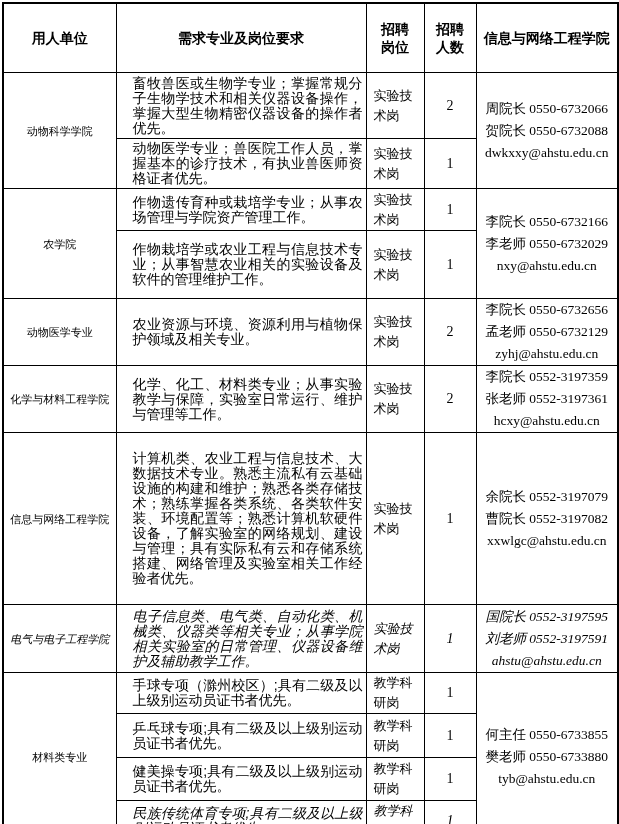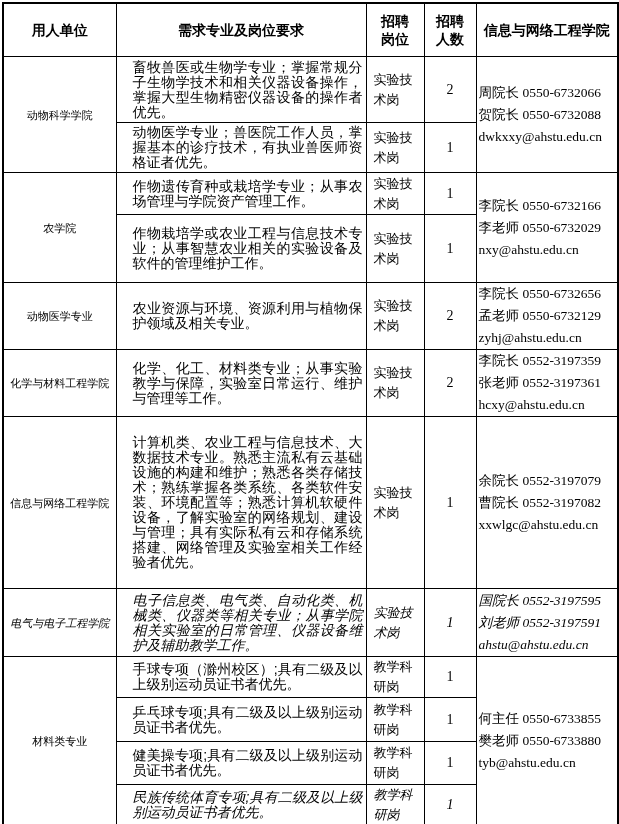--- a/index.html
+++ b/index.html
@@ -24,21 +24,21 @@
   }
   
   #recruit-table thead th {
     font-weight: bold;
     font-size: 14px;
     line-height: 18px;
     text-align: center;
     height: 38px;
   }
   .th-post  { padding: 0 14px; }
-  .th-count { padding: 8px 11px; }
+  .th-count { padding: 16px 11px; }
   
   .unit-cell {
     font-size: 11px;
     line-height: 20px;
     text-align: center;
     padding: 0 6px;
   }
   .req-cell {
     font-size: 14px;
     line-height: 15px;
@@ -54,20 +54,21 @@
   }
   .count-cell {
     font-family: "Liberation Serif", "DejaVu Serif", serif;
     font-size: 14px;
     text-align: center;
   }
   .contact-cell {
     font-family: "Liberation Serif", "DejaVu Serif", serif;
     font-size: 13.5px;
     line-height: 22px;
+    text-align: center;
     padding: 0 2px;
   }
   .contact-line { white-space: nowrap; }
   .total-label-cell {
     font-weight: bold;
     font-size: 14px;
     text-align: center;
   }
   .total-count-cell {
     font-family: "Liberation Serif", "DejaVu Serif", serif;

